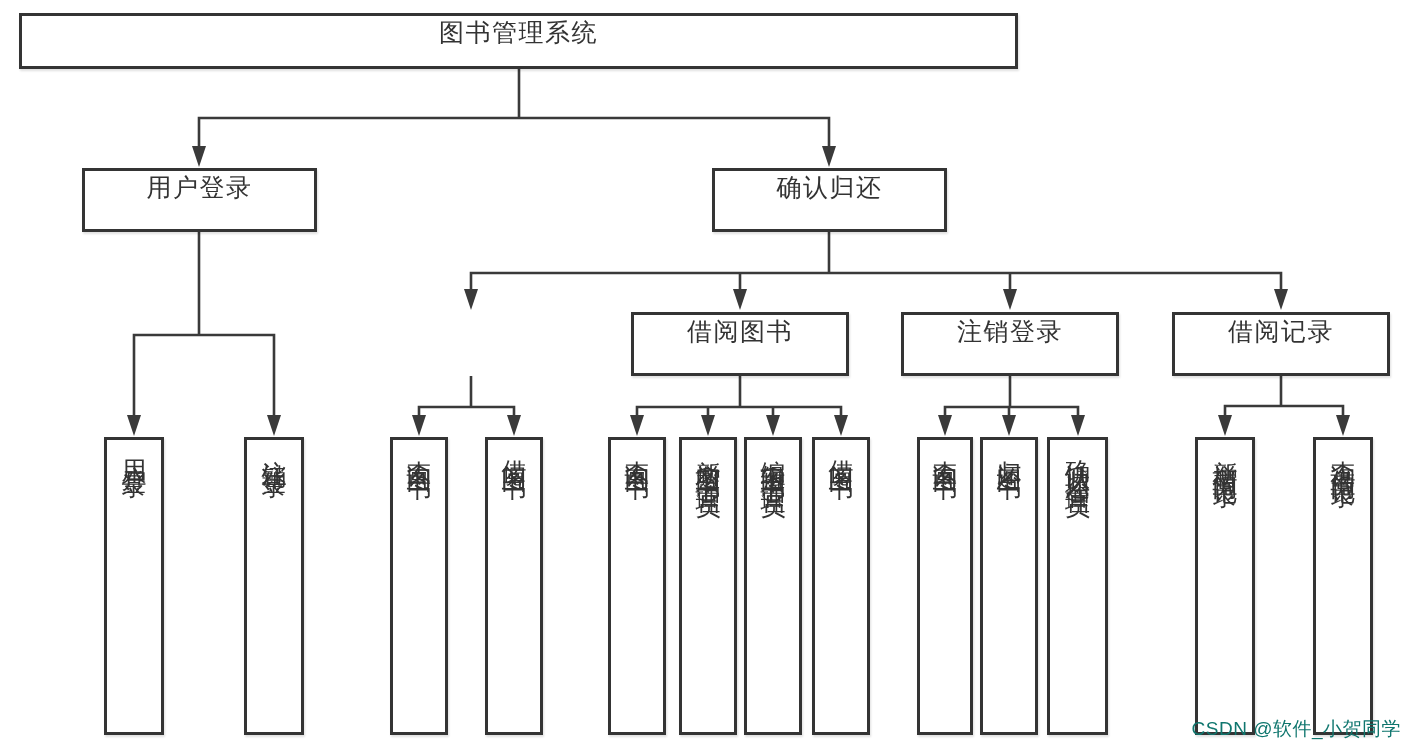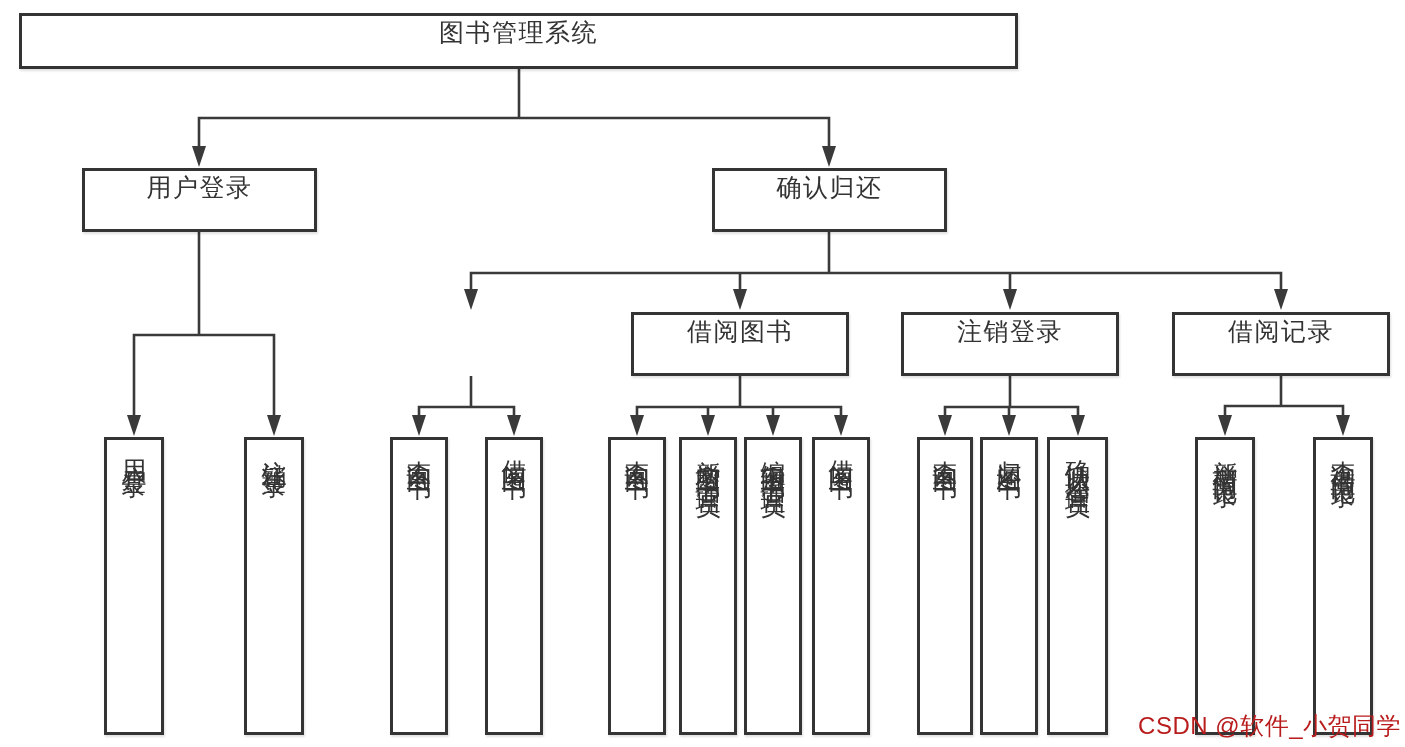--- a/index.html
+++ b/index.html
@@ -29,21 +29,21 @@
   .n-l3c{left:901px; top:312px;width:218px;height:64px;}
   .n-l3d{left:1172px;top:312px;width:218px;height:64px;}
   .leaf{top:437px;height:298px;}
   .lf-a1{left:104px;width:60px;} .lf-a2{left:244px;width:60px;}
   .lf-b1{left:390px;width:58px;} .lf-b2{left:485px;width:58px;}
   .lf-c1{left:608px;width:58px;} .lf-c2{left:679px;width:58px;}
   .lf-c3{left:744px;width:58px;} .lf-c4{left:812px;width:58px;}
   .lf-d1{left:917px;width:56px;} .lf-d2{left:980px;width:58px;} .lf-d3{left:1047px;width:61px;}
   .lf-e1{left:1195px;width:60px;} .lf-e2{left:1313px;width:60px;}
   .watermark{
-    position:absolute;right:4px;bottom:5px;font-size:24px;color:#b91c1c;
+    position:absolute;right:4px;bottom:5px;font-size:19px;color:#0f766e;
     letter-spacing:0.5px;white-space:nowrap;margin-top:23px;
   }
 </style>
 </head>
 <body>
 
 <div class="stage">
 
   <svg class="wires" width="1405" height="747" viewBox="0 0 1405 747">
     <g stroke="#3a3a3a" stroke-width="2.6" fill="none">

